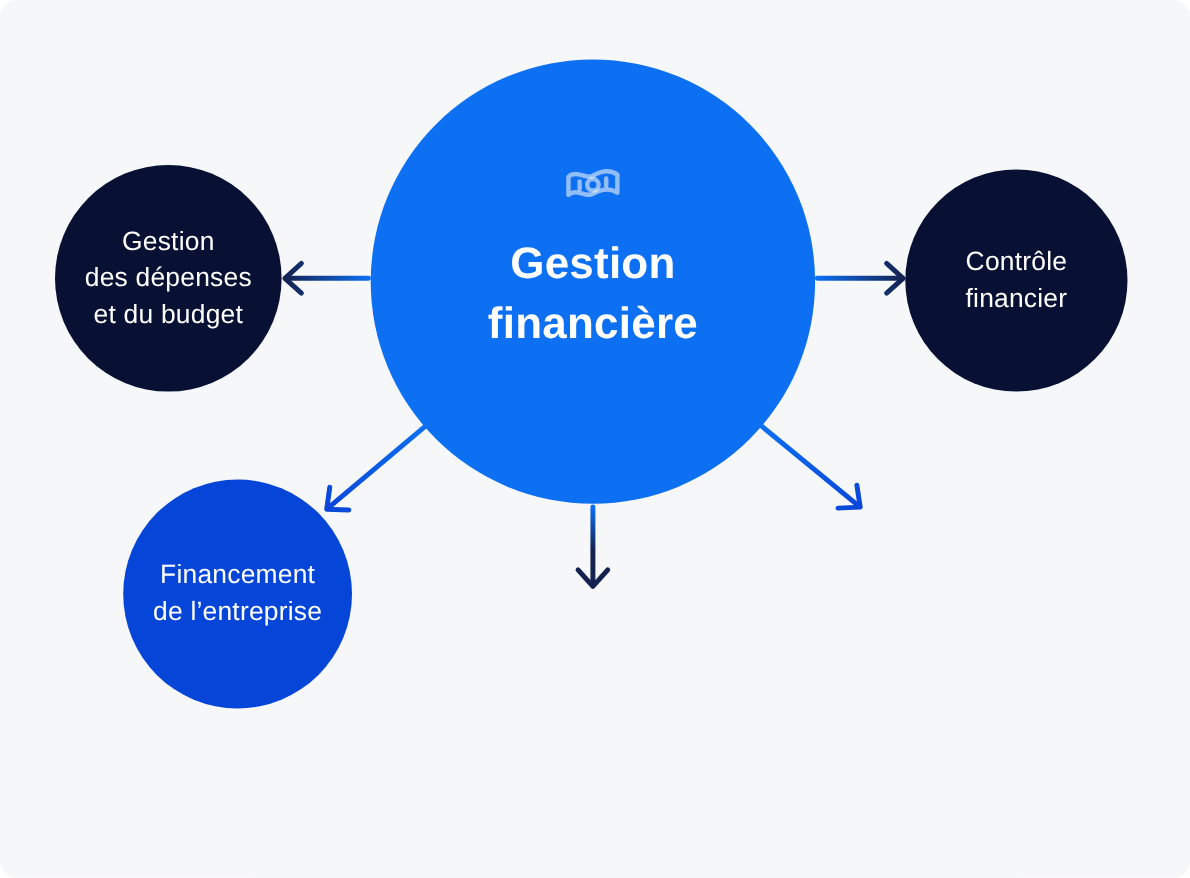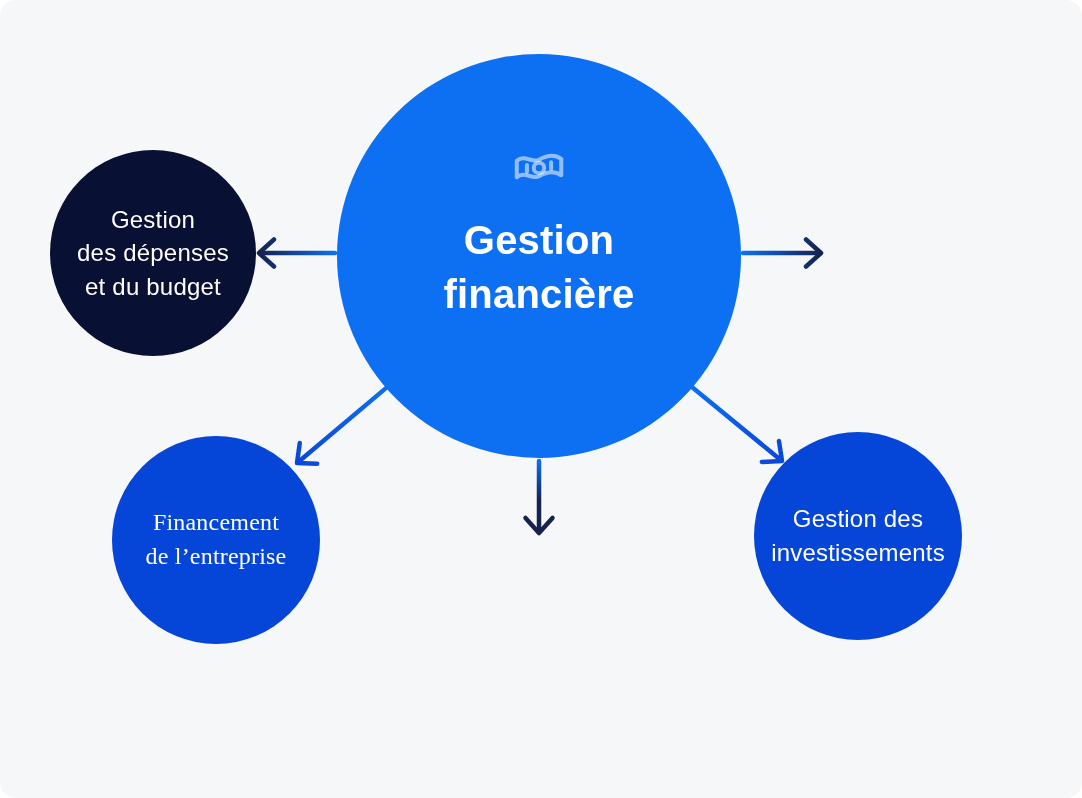--- a/index.html
+++ b/index.html
@@ -41,21 +41,21 @@
   }
   .sat-label{
     font-size:24px;
     font-weight:500;
     line-height:1.4;
     white-space:pre-line;
     letter-spacing:.2px;
   }
   .node-depenses{left:50px;top:150px;width:206px;height:206px;}
   .node-controle{left:823px;top:154px;width:202px;height:202px;}
-  .node-financement{left:112px;top:436px;width:208px;height:208px;font-family:Liberation Serif, serif;}
+  .node-financement{left:112px;top:436px;width:208px;height:208px;}
   .node-fiscalite{left:433px;top:534px;width:204px;height:204px;}
   .node-investissements{left:754px;top:432px;width:208px;height:208px;}
 </style>
 </head>
 <body>
 
 <div class="canvas">
 
   <svg class="arrows" viewBox="0 0 1082 798" aria-hidden="true">
     <defs>
@@ -118,25 +118,25 @@
     <div class="center-label">Gestion
 financière</div>
   </div>
 
   <div class="node node-navy node-depenses">
     <div class="sat-label">Gestion
 des dépenses
 et du budget</div>
   </div>
 
+  <div class="node node-navy node-controle">
+    <div class="sat-label">Contrôle
+financier</div>
+  </div>
 
   <div class="node node-blue node-financement">
     <div class="sat-label">Financement
 de l’entreprise</div>
   </div>
 
 
-  <div class="node node-blue node-investissements">
-    <div class="sat-label">Gestion des
-investissements</div>
-  </div>
 
 </div>
 
 </body></html>

